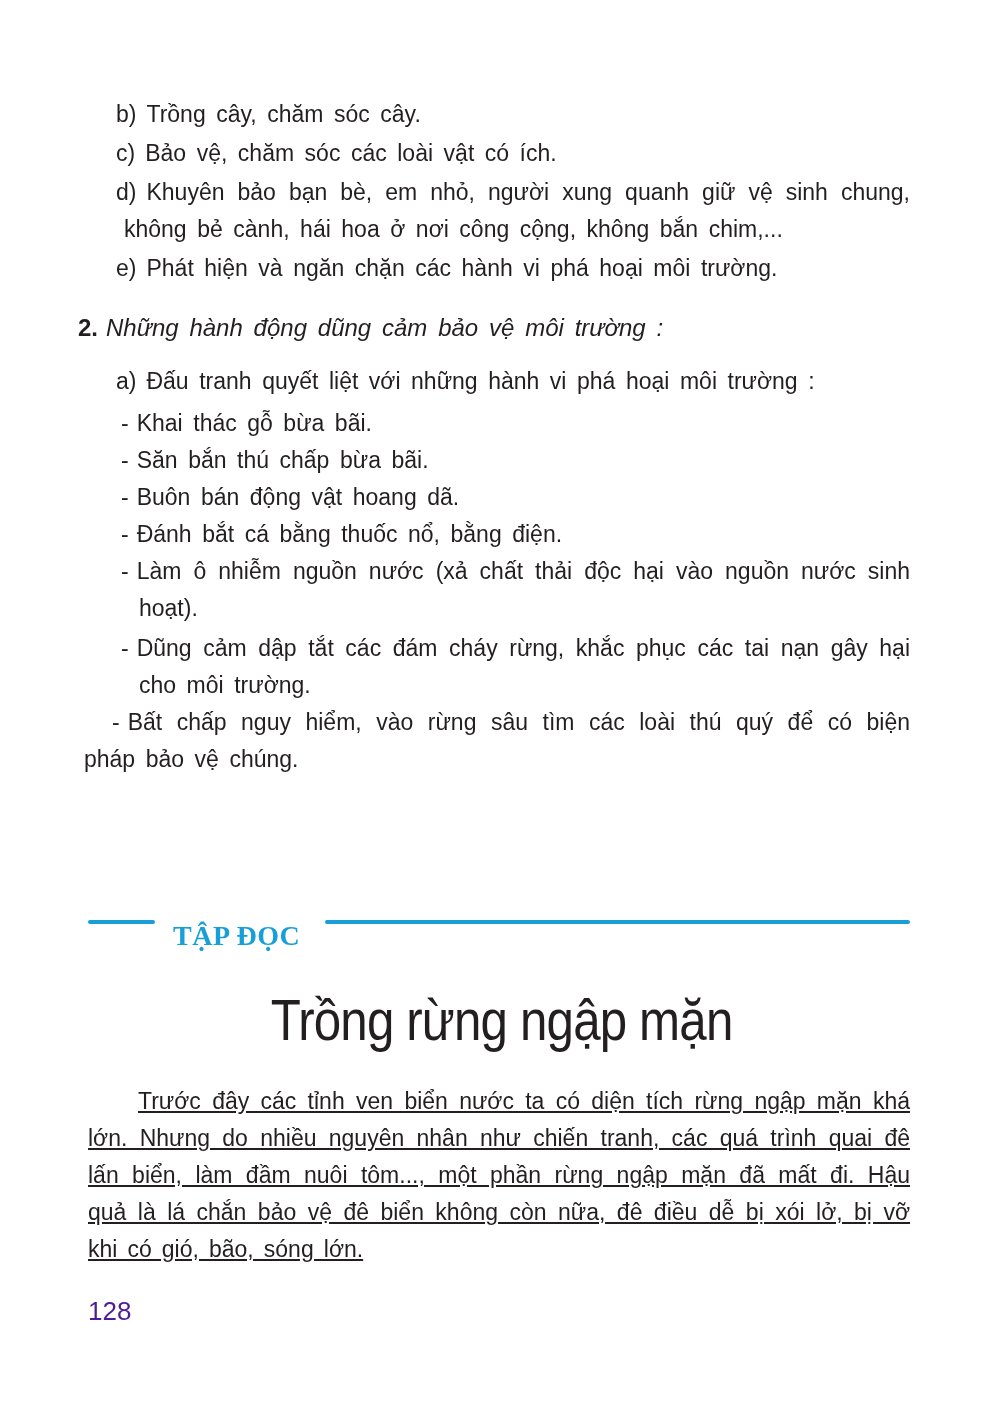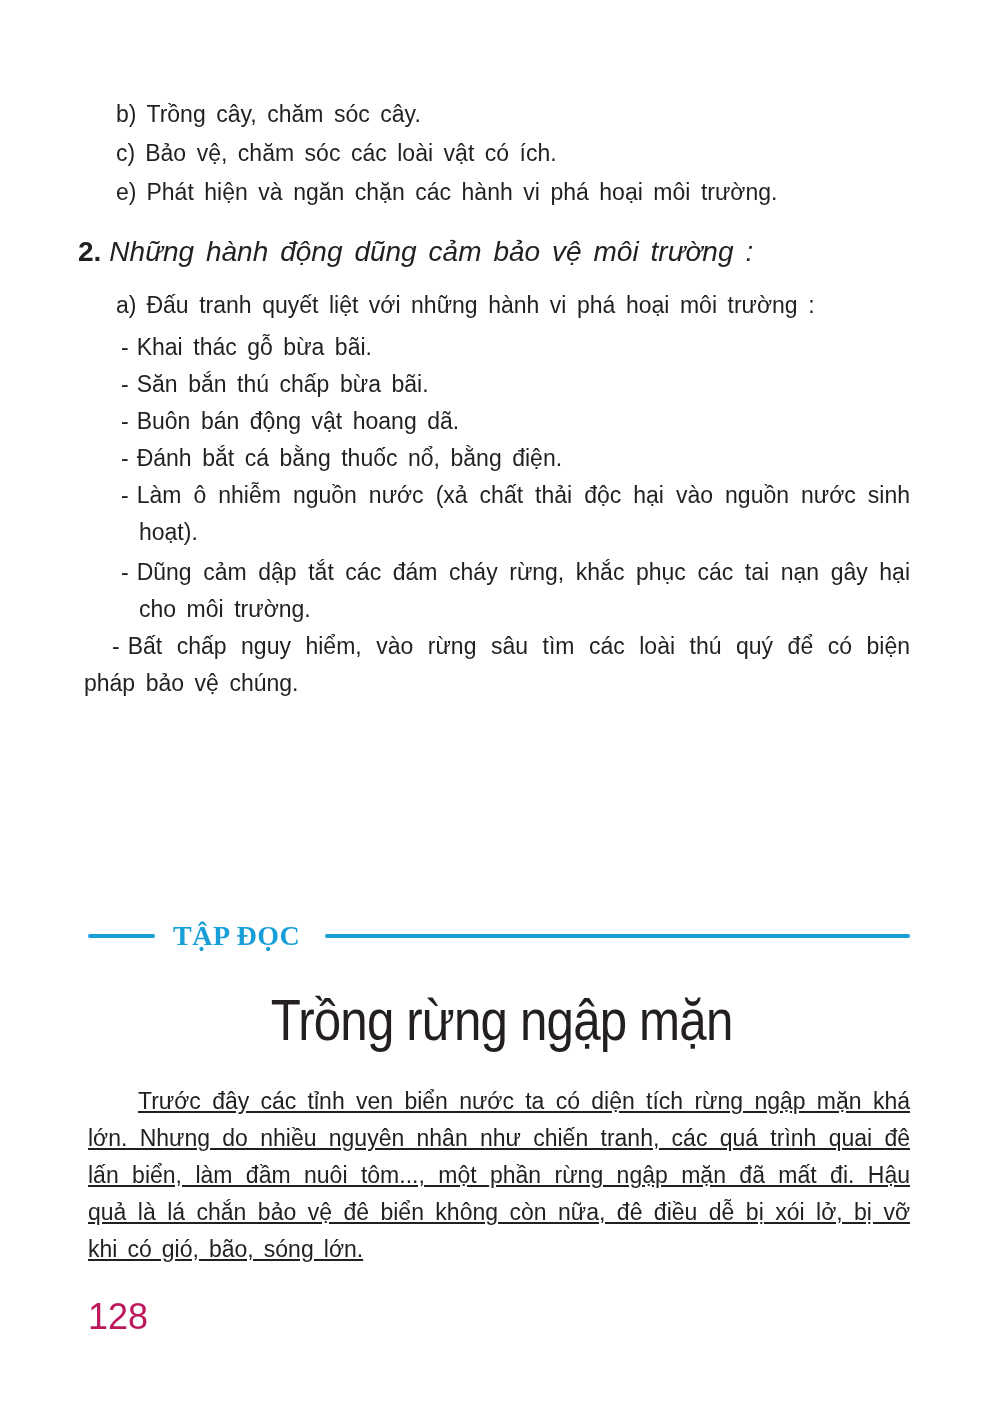--- a/index.html
+++ b/index.html
@@ -21,21 +21,21 @@
     margin-left:28px;
     padding-left:8px;text-indent:-8px;
     text-align:justify;
     margin-bottom:2px;
   }
   .item .lbl{margin-right:10px;}
   .sec2-head{
     margin-left:-10px;
     margin-top:22px;
     font-style:italic;
-    font-size:28px;
+    font-size:24px;
   }
   .sec2-head .num{font-style:normal;font-weight:bold;margin-right:8px;}
   .subhead{
     margin-left:28px;margin-top:17px;
   }
   .subhead .lbl{margin-right:10px;}
   .sub-a-bullets{margin-top:5px;}
   .bullet{
     margin-left:33px;
     padding-left:18px;text-indent:-18px;
@@ -45,21 +45,21 @@
   .sub-b-bullets{margin-top:3px;}
   .bullet-flow{
     margin-left:-4px;
     text-indent:28px;
     text-align:justify;
   }
   .bullet-flow .dash{margin-right:8px;}
   
   .reading-header{
     position:absolute;top:920px;left:88px;right:94px;
-    display:flex;align-items:center;
+    display:flex;align-items:flex-start;
   }
   .rule{height:4px;background:#189fd8;border-radius:2px;}
   .rule-short{width:67px;margin-right:18px;}
   .rule-long{flex:1;margin-left:25px;}
   .tap-doc{
     font-family:"Liberation Serif","DejaVu Serif",serif;
     font-weight:bold;
     font-size:28px;
     color:#189fd8;
     letter-spacing:0.5px;
@@ -81,32 +81,33 @@
   .reading-paragraph{
     position:absolute;top:1083px;left:88px;right:94px;
     font-size:23px;line-height:37px;
     text-align:justify;
     text-indent:50px;
     word-spacing:0.16em;
     text-decoration:underline;
   }
   .page-number{
     position:absolute;top:1296px;left:88px;
-    font-size:36px;color:#be185d;
+    font-size:26px;color:#4c1d95;
   }
 </style>
 </head>
 <body>
 
 <div class="page">
 
   <div class="exercises">
 
     <div class="item"><span class="lbl">b)</span><span>Trồng cây, chăm sóc cây.</span></div>
     <div class="item"><span class="lbl">c)</span><span>Bảo vệ, chăm sóc các loài vật có ích.</span></div>
+    <div class="item"><span class="lbl">d)</span><span>Khuyên bảo bạn bè, em nhỏ, người xung quanh giữ vệ sinh chung, không bẻ cành, hái hoa ở nơi công cộng, không bắn chim,...</span></div>
     <div class="item"><span class="lbl">e)</span><span>Phát hiện và ngăn chặn các hành vi phá hoại môi trường.</span></div>
 
     <div class="sec2-head"><span class="num">2.</span><span>Những hành động dũng cảm bảo vệ môi trường :</span></div>
 
     <div class="subhead"><span class="lbl">a)</span><span>Đấu tranh quyết liệt với những hành vi phá hoại môi trường :</span></div>
 
     <div class="sub-a-bullets">
       <div class="bullet"><span class="dash">-</span><span>Khai thác gỗ bừa bãi.</span></div>
       <div class="bullet"><span class="dash">-</span><span>Săn bắn thú chấp bừa bãi.</span></div>
       <div class="bullet"><span class="dash">-</span><span>Buôn bán động vật hoang dã.</span></div>

